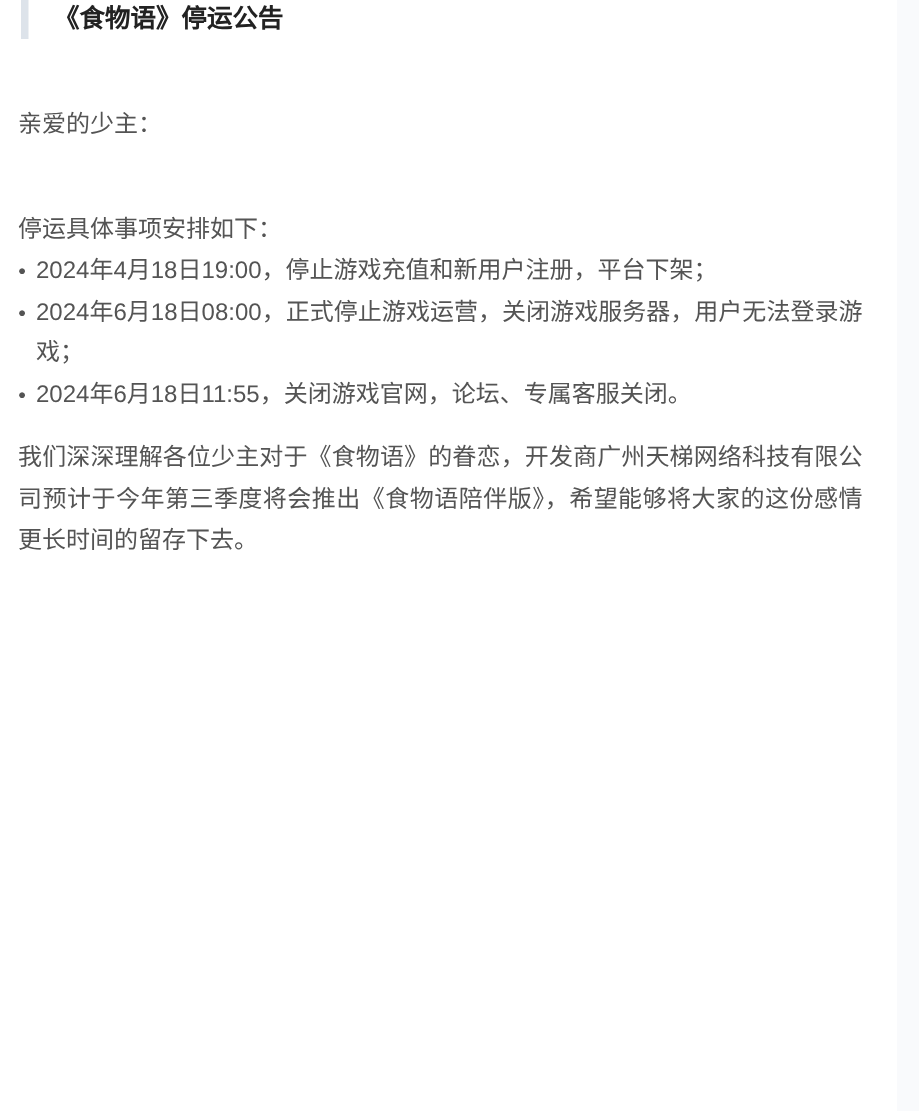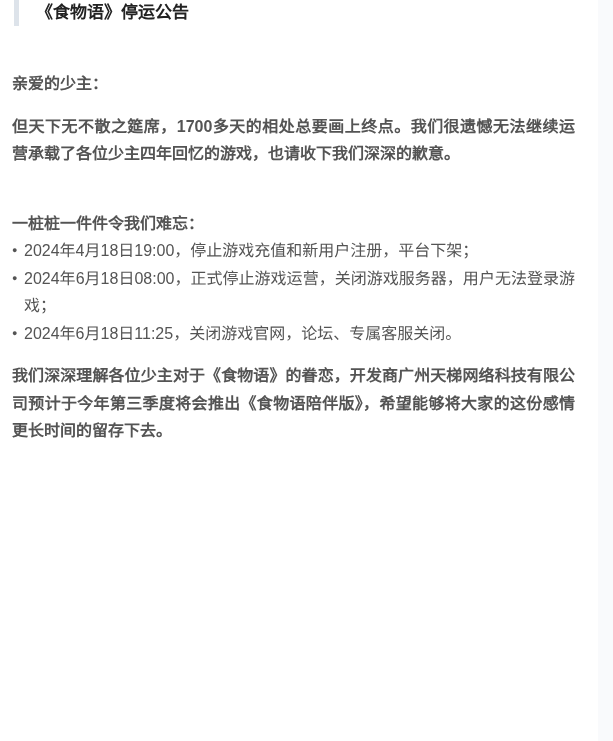--- a/index.html
+++ b/index.html
@@ -35,21 +35,20 @@
     color: #222222;
   }
   .content {
     color: #545454;
     font-size: 16px;
     line-height: 27.5px;
     text-align: justify;
   }
   .content p {
     margin: 15px 0 0 0;
-    font-weight: bold;
   }
   p.greeting {
     margin-top: 44px;
   }
   .schedule {
     margin-top: 42px;
   }
   .schedule p {
     margin: 0;
   }
@@ -75,39 +74,38 @@
   <div class="right-gutter"></div>
 
   <h1 class="title">《食物语》停运公告</h1>
 
   <div class="content">
 
     <p class="greeting">亲爱的少主：</p>
 
 
 
-    <p>但天下无不散之筵席，1700多天的相处总要画上终点。我们很遗憾无法继续运营承载了各位少主四年回忆的游戏，也请收下我们深深的歉意。</p>
 
     <div class="schedule">
 
-      <p class="schedule-heading">一桩桩一件件令我们难忘：</p>
+      <p class="schedule-heading">停运具体事项安排如下：</p>
 
       <div class="schedule-item">
         <span class="bullet">●</span>
         <span class="item-text">2024年4月18日19:00，停止游戏充值和新用户注册，平台下架；</span>
       </div>
 
       <div class="schedule-item">
         <span class="bullet">●</span>
         <span class="item-text">2024年6月18日08:00，正式停止游戏运营，关闭游戏服务器，用户无法登录游戏；</span>
       </div>
 
       <div class="schedule-item">
         <span class="bullet">●</span>
-        <span class="item-text">2024年6月18日11:25，关闭游戏官网，论坛、专属客服关闭。</span>
+        <span class="item-text">2024年6月18日11:55，关闭游戏官网，论坛、专属客服关闭。</span>
       </div>
 
 
     </div>
 
     <p class="closing">我们深深理解各位少主对于《食物语》的眷恋，开发商广州天梯网络科技有限公司预计于今年第三季度将会推出《食物语陪伴版》，希望能够将大家的这份感情更长时间的留存下去。</p>
 
   </div>
 
 </div>

